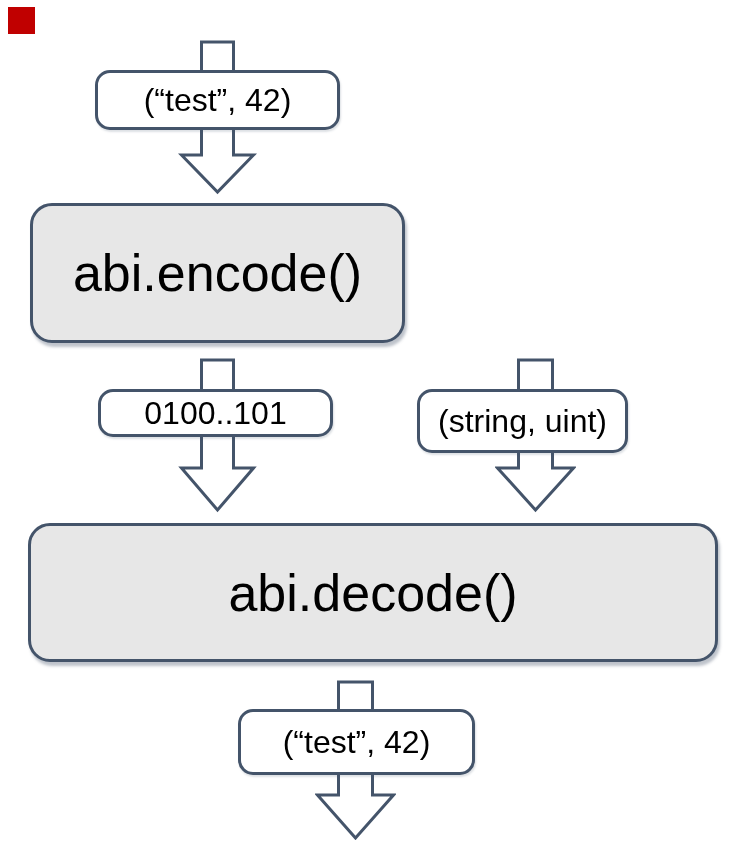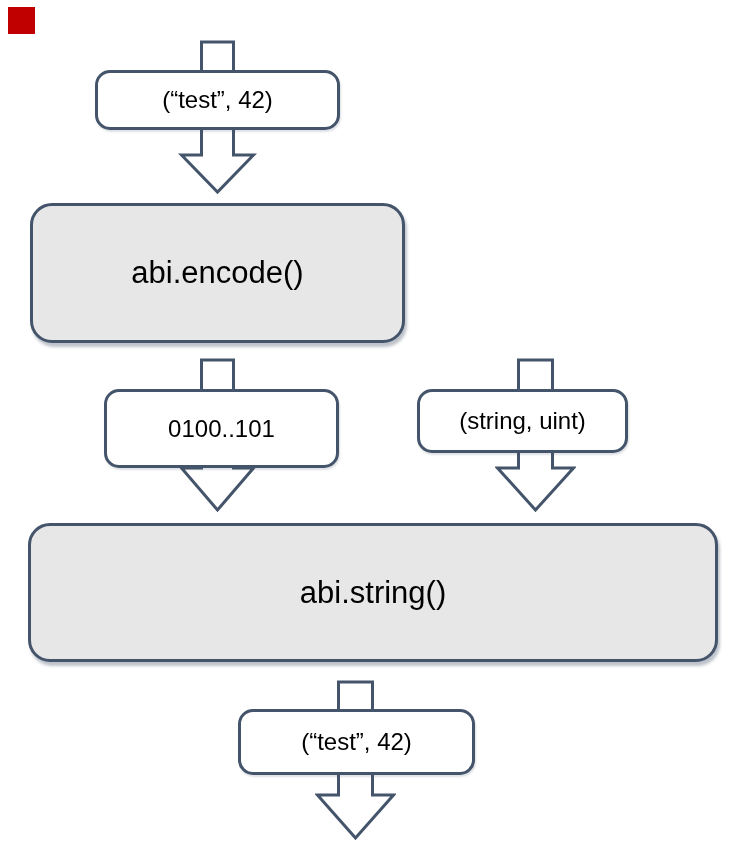--- a/index.html
+++ b/index.html
@@ -29,33 +29,33 @@
     stroke:var(--stroke);
     stroke-width:3;
     stroke-linejoin:miter;
   }
   .label-box{
     position:absolute;z-index:2;
     display:flex;align-items:center;justify-content:center;
     background:var(--label-fill);
     border:3px solid var(--stroke);
     border-radius:15px;
-    font-size:24px;color:var(--text);
+    font-size:32px;color:var(--text);
     box-shadow:1px 2px 2px rgba(68,84,106,0.18);
     box-sizing:border-box;
     white-space:nowrap;
     text-align:right;
   }
   .process-box{
     position:absolute;z-index:2;
     display:flex;align-items:center;justify-content:center;
     background:var(--process-fill);
     border:3px solid var(--stroke);
     border-radius:22px;
-    font-size:31px;color:var(--text);
+    font-size:52px;color:var(--text);
     box-shadow:2px 4px 3px rgba(68,84,106,0.35);
     box-sizing:border-box;
     white-space:nowrap;
   }
 </style>
 </head>
 <body>
 
 <div class="canvas">
 
@@ -78,29 +78,29 @@
   </svg>
 
   <div class="label-box" style="left:95px;top:70px;width:245px;height:60px;">
     <span>(“test”, 42)</span>
   </div>
 
   <div class="process-box" style="left:30px;top:203px;width:375px;height:140px;">
     <span>abi.encode()</span>
   </div>
 
-  <div class="label-box" style="left:104px;top:389px;width:235px;height:79px;">
+  <div class="label-box" style="left:98px;top:389px;width:235px;height:48px;">
     <span>0100..101</span>
   </div>
 
   <div class="label-box" style="left:417px;top:389px;width:211px;height:64px;">
     <span>(string, uint)</span>
   </div>
 
   <div class="process-box" style="left:28px;top:523px;width:690px;height:139px;">
-    <span>abi.string()</span>
+    <span>abi.decode()</span>
   </div>
 
   <div class="label-box" style="left:238px;top:709px;width:237px;height:66px;">
     <span>(“test”, 42)</span>
   </div>
 
 </div>
 
 </body></html>

